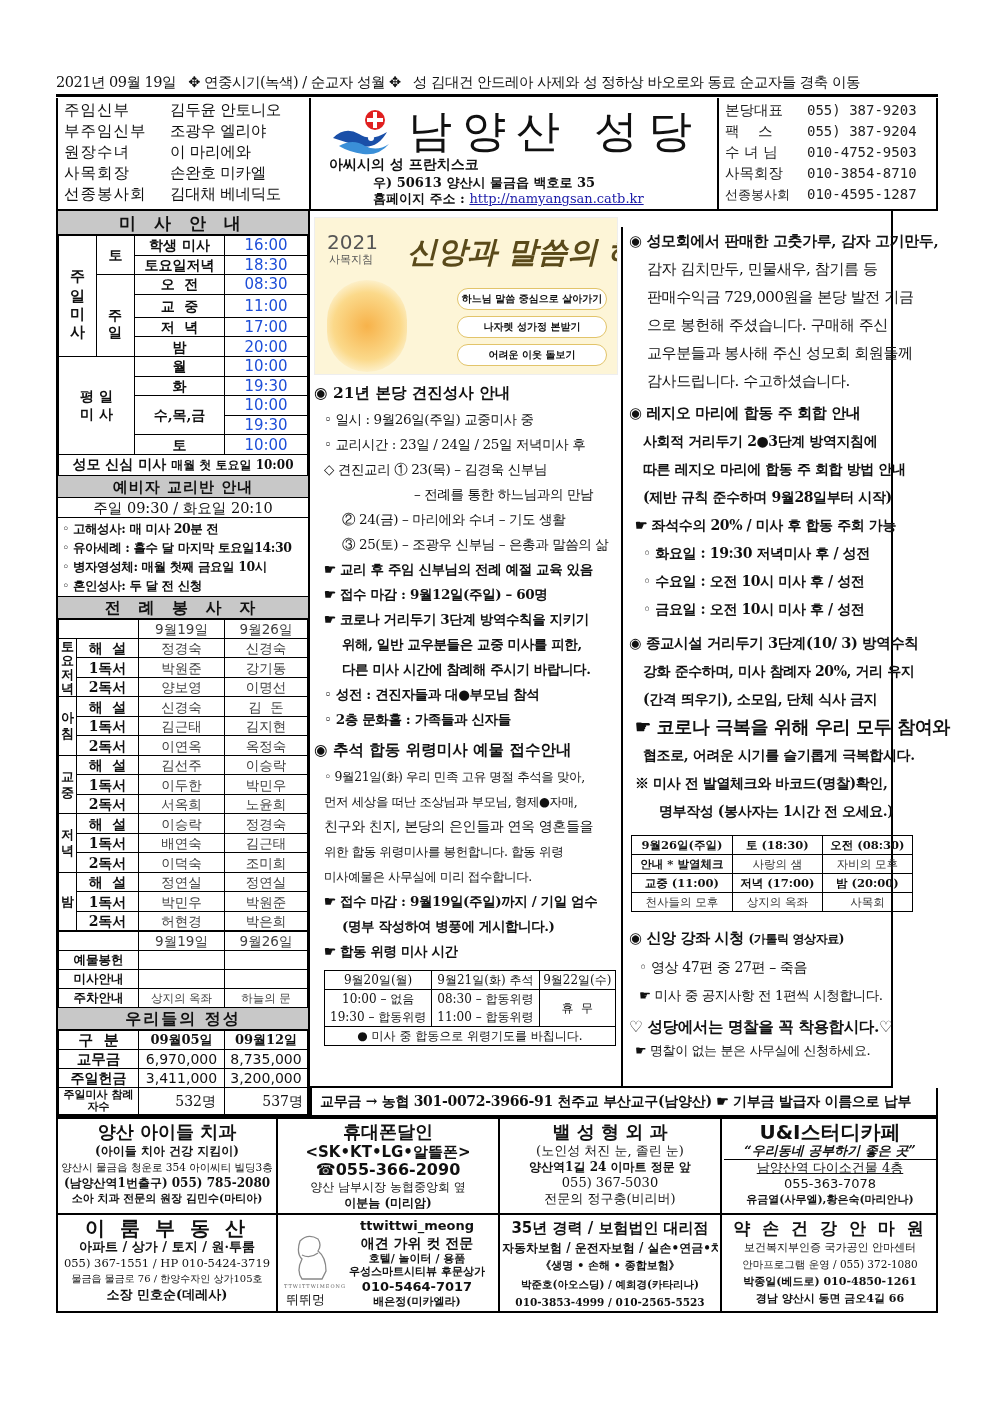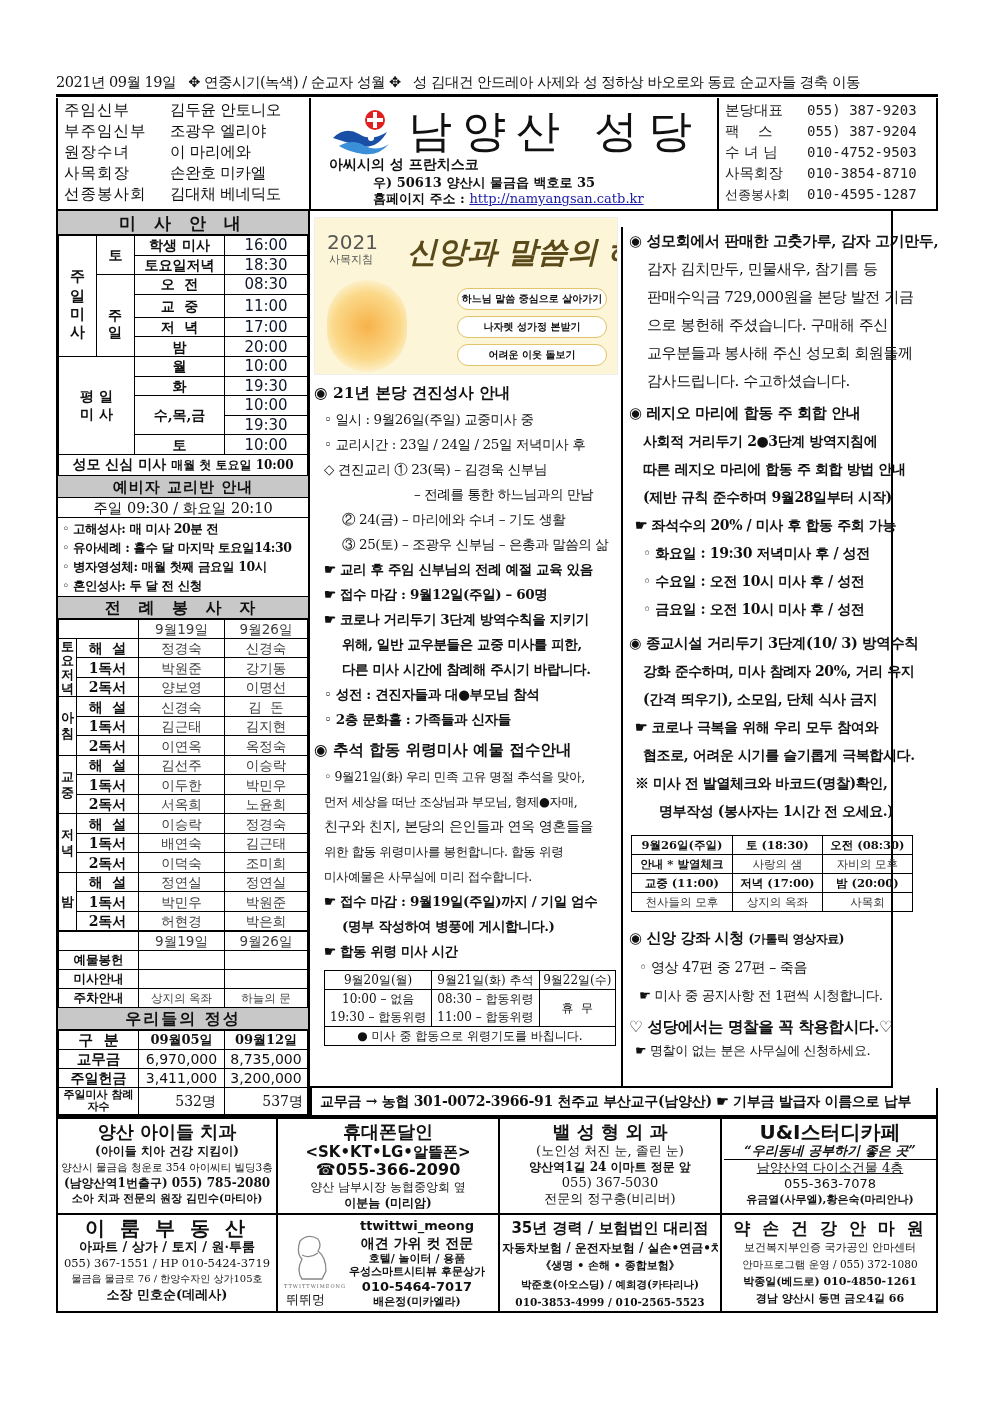--- a/index.html
+++ b/index.html
@@ -21,21 +21,21 @@
   .contacts { left: 659px; top: 0; width: 221px; height: 111px; border-left: 2px solid #000; padding: 2px 6px; }
   .contact-row { display: flex; font-size: 14.5px; height: 21px; line-height: 21px; white-space: nowrap; color: #222; }
   .contact-label { width: 82px; }
   .contact-num { font-family: "DejaVu Sans Mono", monospace; font-size: 14px; }
   
   .leftcol { left: 56px; top: 211px; width: 254px; height: 906px; border: 2px solid #000; border-top: none; }
   .sec-head { background: #c8c8c8; text-align: center; font-weight: bold; border-bottom: 1px solid #000; letter-spacing: 6px; }
   table { border-collapse: collapse; width: 100%; }
   td { border: 1px solid #000; text-align: center; font-size: 14px; padding: 0; line-height: 18px; white-space: nowrap; }
   .mass td { font-weight: bold; }
-  .mass td.time { font-family: "DejaVu Sans", sans-serif; font-size: 15px; font-weight: normal; color: #0f172a; }
+  .mass td.time { font-family: "DejaVu Sans", sans-serif; font-size: 15px; font-weight: normal; color: #1d4ed8; }
   .vert { writing-mode: vertical-rl; text-orientation: upright; letter-spacing: 3px; }
   .lit td { font-size: 14px; }
   .lit td.role { font-weight: bold; font-family: "DejaVu Serif", serif; }
   .lit td.nm { color: #404040; font-family: "DejaVu Sans", sans-serif; font-size: 13.5px; }
   .gray-vert { font-weight: bold; }
   .bold { font-weight: bold; }
   
   .midright { left: 310px; top: 211px; width: 583px; height: 877px; border-right: 2px solid #000; border-bottom: 2px solid #000; }
   .banner { left: 4px; top: 6px; width: 304px; height: 158px; background: #fdf5d7; border: 1px solid #eee; overflow: hidden; }
   .midtext { left: 4px; top: 168px; width: 305px; }
@@ -434,21 +434,21 @@
     <div class="rp" style="padding-left:14px;font-size:14px">사회적 거리두기 2●3단계 방역지침에</div>
     <div class="rp" style="padding-left:14px;font-size:14px">따른 레지오 마리에 합동 주 회합 방법 안내</div>
     <div class="rp" style="padding-left:14px;font-size:14px">(제반 규칙 준수하며 9월28일부터 시작)</div>
     <div class="rp" style="padding-left:6px;font-size:14px">☛ 좌석수의 20% / 미사 후 합동 주회 가능</div>
     <div class="rp" style="padding-left:14px;font-size:14px">◦ 화요일 : 19:30 저녁미사 후  / 성전</div>
     <div class="rp" style="padding-left:14px;font-size:14px">◦ 수요일 : 오전 10시 미사 후  / 성전</div>
     <div class="rp" style="padding-left:14px;font-size:14px">◦ 금요일 : 오전 10시 미사 후  / 성전</div>
     <div class="rp" style="margin-top:6px;font-size:14.5px">◉ 종교시설 거리두기 3단계(10/ 3) 방역수칙</div>
     <div class="rp" style="padding-left:14px;font-size:14px">강화 준수하며, 미사 참례자 20%, 거리 유지</div>
     <div class="rp" style="padding-left:14px;font-size:14px">(간격 띄우기), 소모임, 단체 식사 금지</div>
-    <div class="rp" style="padding-left:6px;font-size:14px">☛ 코로나 극복을 위해 우리 모두 참여와</div>
+    <div class="rp" style="padding-left:6px;font-size:18px">☛ 코로나 극복을 위해 우리 모두 참여와</div>
     <div class="rp" style="padding-left:14px;font-size:14px">협조로, 어려운 시기를 슬기롭게 극복합시다.</div>
     <div class="rp" style="padding-left:6px;font-size:14px">※ 미사 전 발열체크와 바코드(명찰)확인,</div>
     <div class="rp" style="padding-left:30px;font-size:14px">명부작성 (봉사자는 1시간 전 오세요.)</div>
     <table class="bible-tbl" style="width:282px;margin:10px 0 0 2px">
       <tbody>
           <tr>
             <td class="hd">9월26일(주일)</td>
             <td class="hd">토 (18:30)</td>
             <td class="hd">오전 (08:30)</td>
           </tr>

